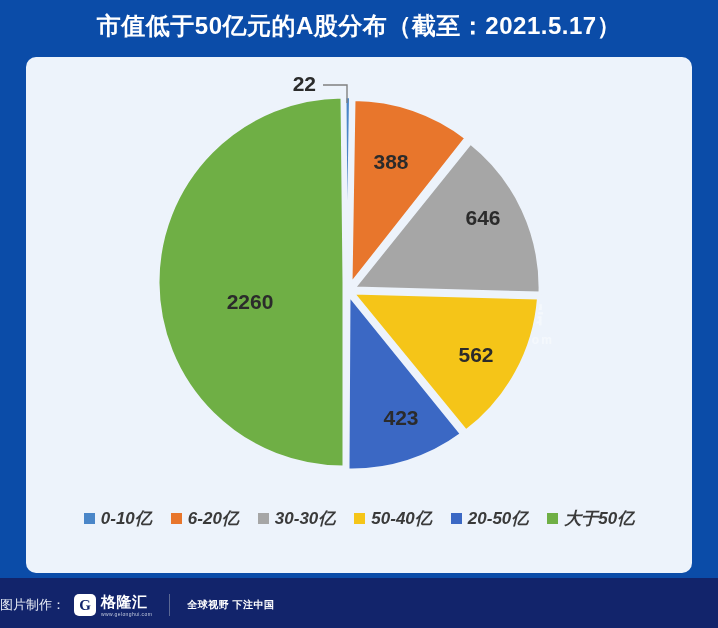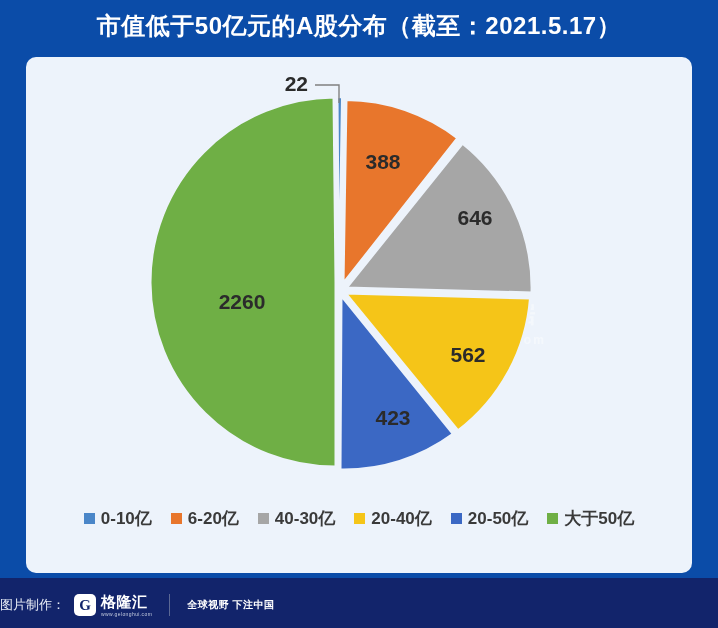--- a/index.html
+++ b/index.html
@@ -45,21 +45,21 @@
     top: 57px;
     width: 666px;
     height: 516px;
     background: #edf3fb;
     border-radius: 10px;
     overflow: hidden;
   }
   
   .pie-wrap {
     position: absolute;
-    left: 4px;
+    left: 12px;
     top: 0;
     width: 530px;
     height: 430px;
   }
   .pie-svg {
     position: absolute;
     left: 110px;
     top: 20px;
     width: 420px;
     height: 410px;
@@ -158,20 +158,21 @@
     width: 11px;
     height: 11px;
     flex: 0 0 auto;
   }
   .legend-label {
     font-size: 17px;
     font-weight: bold;
     color: #3a3a3a;
     white-space: nowrap;
     font-family: "Liberation Sans", "DejaVu Sans", sans-serif;
+    font-style: italic;
   }
   
   .source-note {
     position: absolute;
     right: 22px;
     top: 488px;
     font-size: 12px;
     color: #55565a;
     white-space: nowrap;
   }
@@ -303,25 +304,25 @@
       <div class="legend-item">
         <span class="legend-swatch" style="background:#4a86c8"></span>
         <span class="legend-label">0-10亿</span>
       </div>
       <div class="legend-item">
         <span class="legend-swatch" style="background:#e8762c"></span>
         <span class="legend-label">6-20亿</span>
       </div>
       <div class="legend-item">
         <span class="legend-swatch" style="background:#a6a6a6"></span>
-        <span class="legend-label">40-30亿</span>
+        <span class="legend-label">30-30亿</span>
       </div>
       <div class="legend-item">
         <span class="legend-swatch" style="background:#f5c518"></span>
-        <span class="legend-label">20-40亿</span>
+        <span class="legend-label">50-40亿</span>
       </div>
       <div class="legend-item">
         <span class="legend-swatch" style="background:#3b68c4"></span>
         <span class="legend-label">20-50亿</span>
       </div>
       <div class="legend-item">
         <span class="legend-swatch" style="background:#6faf45"></span>
         <span class="legend-label">大于50亿</span>
       </div>
     </div>

